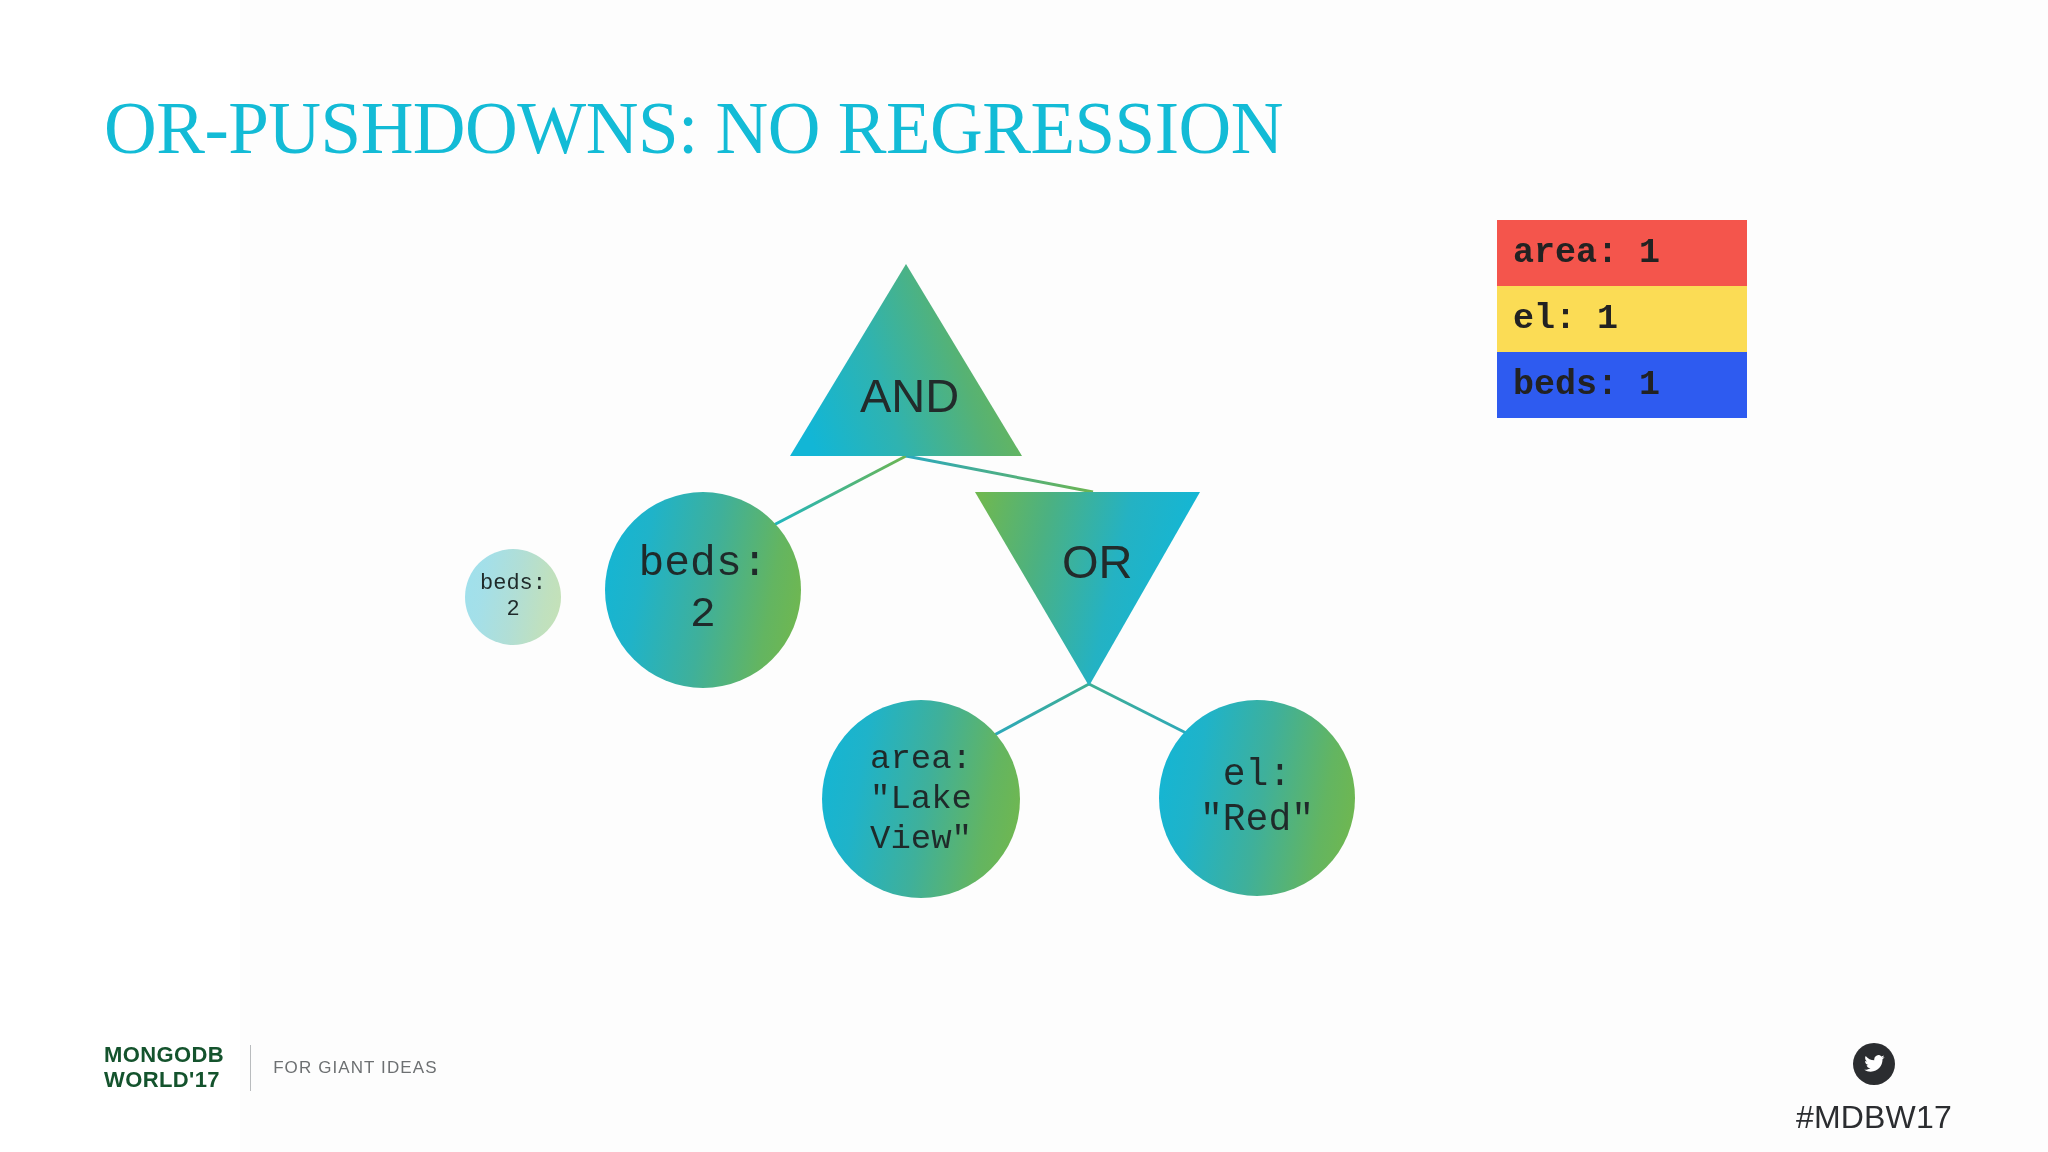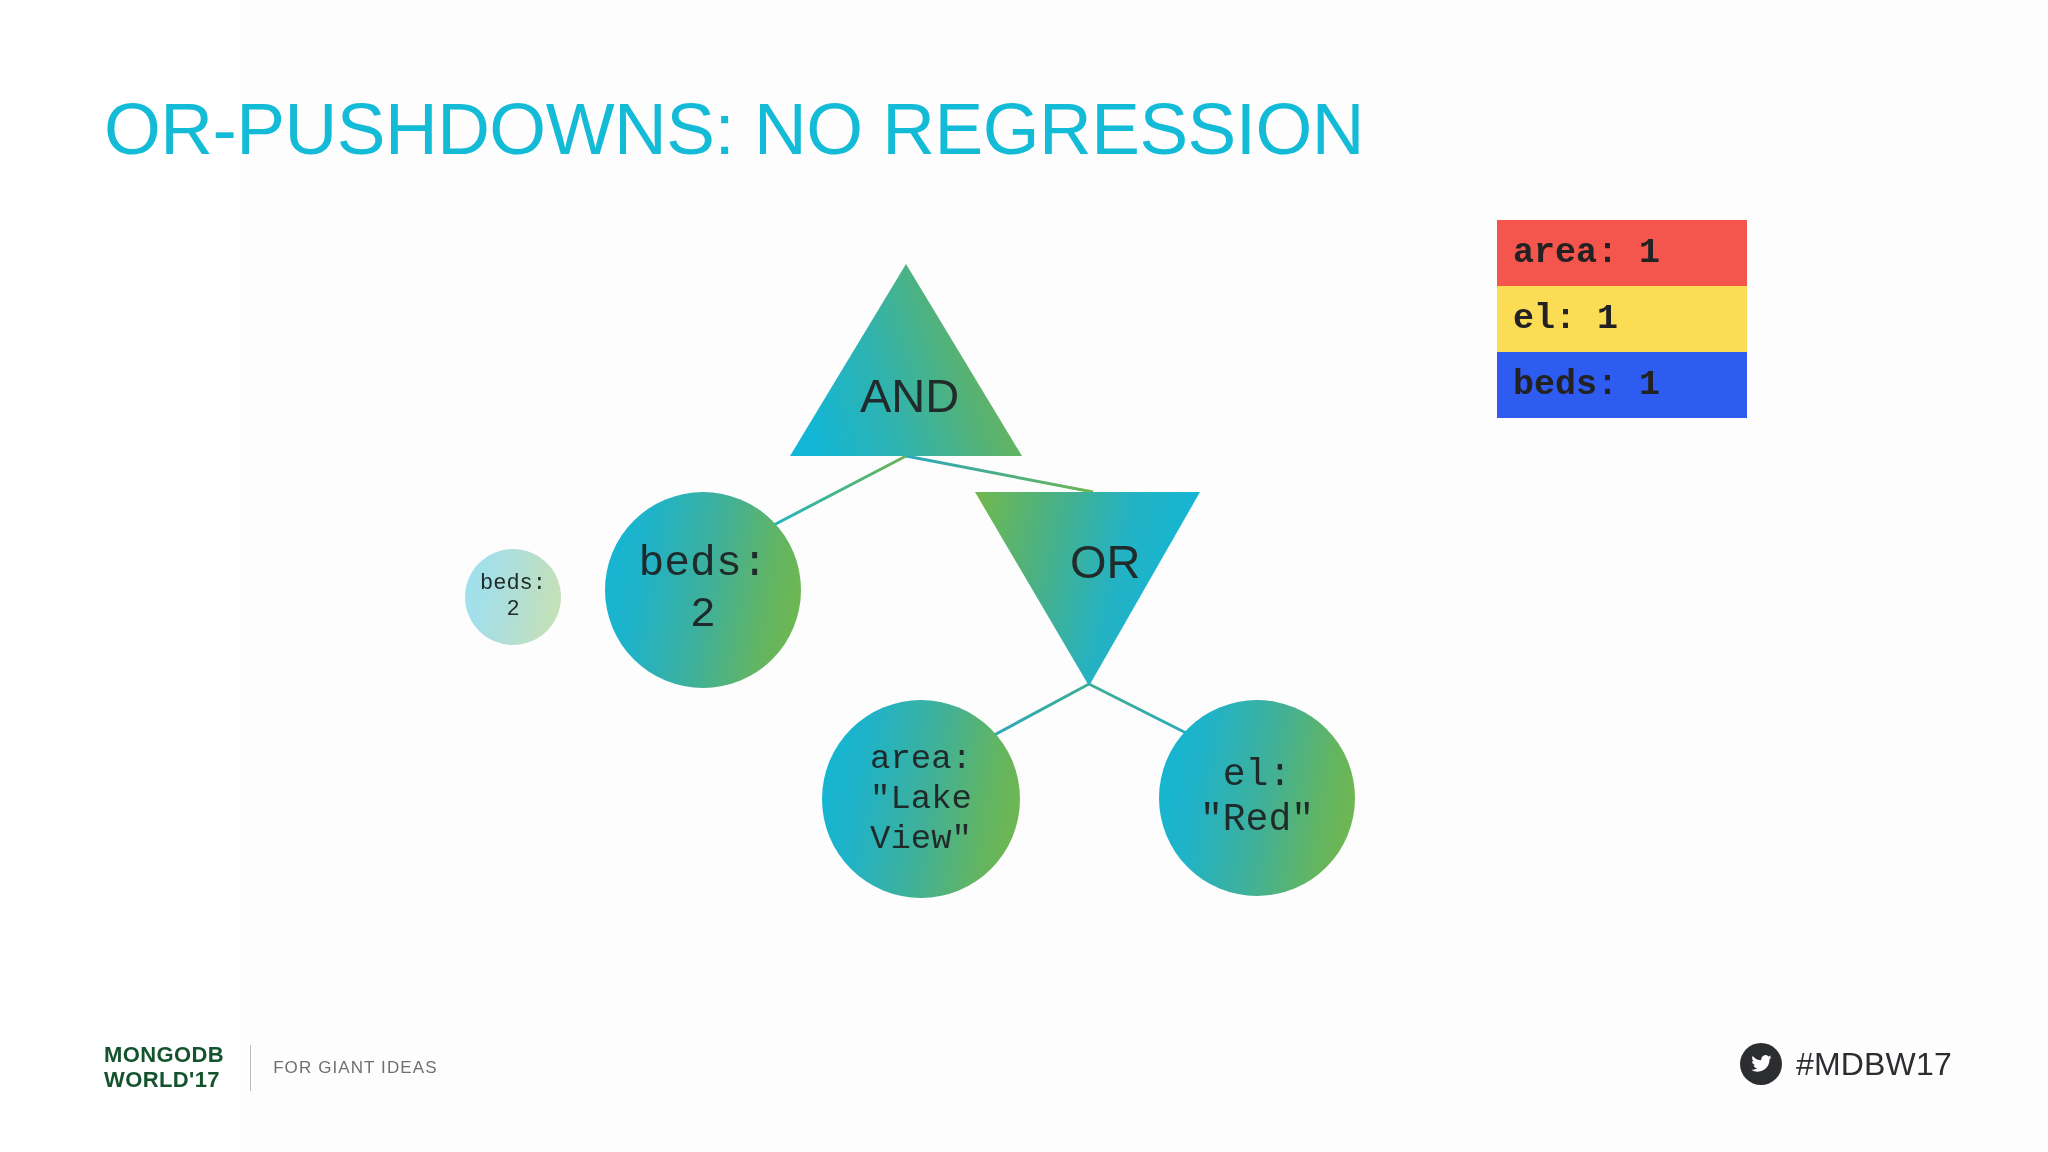--- a/index.html
+++ b/index.html
@@ -33,21 +33,21 @@
     width: 1808px;
     height: 1152px;
     background: #fdfdfd;
   }
 
   
   .slide-title {
     position: absolute;
     left: 104px;
     top: 92px;
-    font-family: Liberation Sans, sans-serif;
+    font-family: Liberation Serif, serif;
     font-size: 73px;
     font-weight: 400;
     letter-spacing: -0.5px;
     color: #13BBD6;
     white-space: nowrap;
     line-height: 1;
   }
 
   
   .legend {
@@ -140,20 +140,21 @@
     text-transform: uppercase;
   }
 
   .footer-social {
     position: absolute;
     right: 96px;
     top: 1043px;
     display: flex;
     align-items: center;
     gap: 14px;
+    flex-direction: column;
   }
   .tw-badge {
     width: 42px;
     height: 42px;
     border-radius: 50%;
     background: #2b2d30;
     display: flex;
     align-items: center;
     justify-content: center;
   }
@@ -229,21 +230,21 @@
       <line x1="1089" y1="684" x2="985" y2="740" stroke="url(#edgeGrad3)" stroke-width="3"></line>
 
       <line x1="1089" y1="684" x2="1200" y2="740" stroke="url(#edgeGrad4)" stroke-width="3"></line>
 
       <polygon points="906,264 1022,456 790,456" fill="url(#triUpGrad)"></polygon>
 
       <polygon points="975,492 1200,492 1089,686" fill="url(#triDownGrad)"></polygon>
     </svg>
 
     <div class="tri-label" style="left:860px; top:368px;">AND</div>
-    <div class="tri-label" style="left:1062px; top:534px;margin-left:8px;">OR</div>
+    <div class="tri-label" style="left:1062px; top:534px;">OR</div>
 
     <div class="circle grad-faded" style="left:465px; top:549px; width:96px; height:96px; font-size:22px;"></div>
     <div class="circle" style="left:465px; top:549px; width:96px; height:96px; font-size:22px; background:transparent;">
       <span>beds:
 2</span>
     </div>
 
     <div class="circle grad" style="left:605px; top:492px; width:196px; height:196px; font-size:43px;">
       <span>beds:
 2</span>

